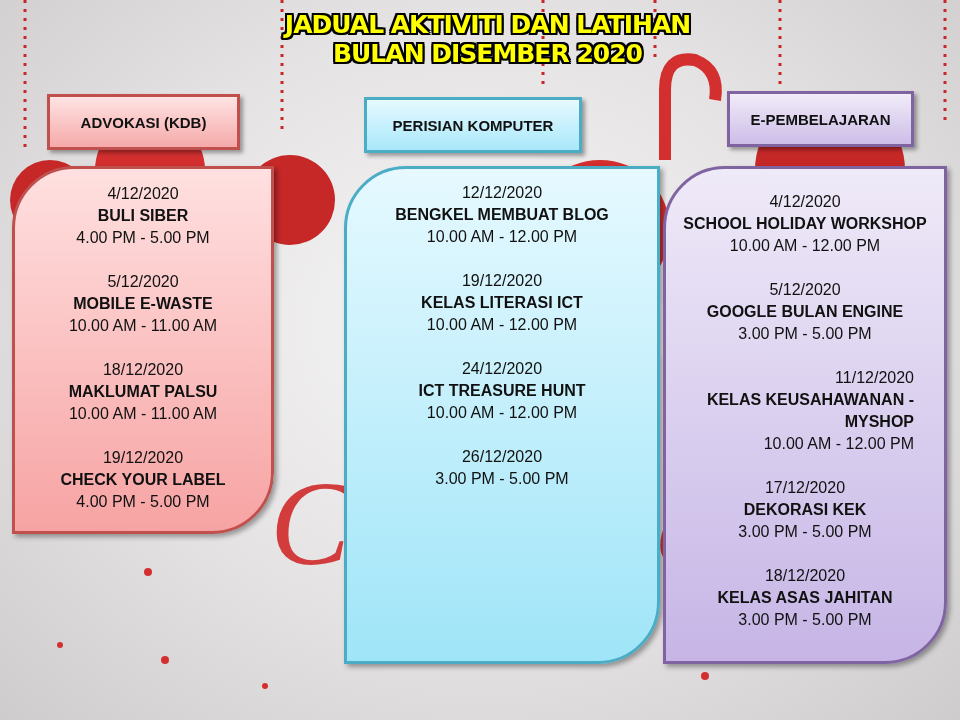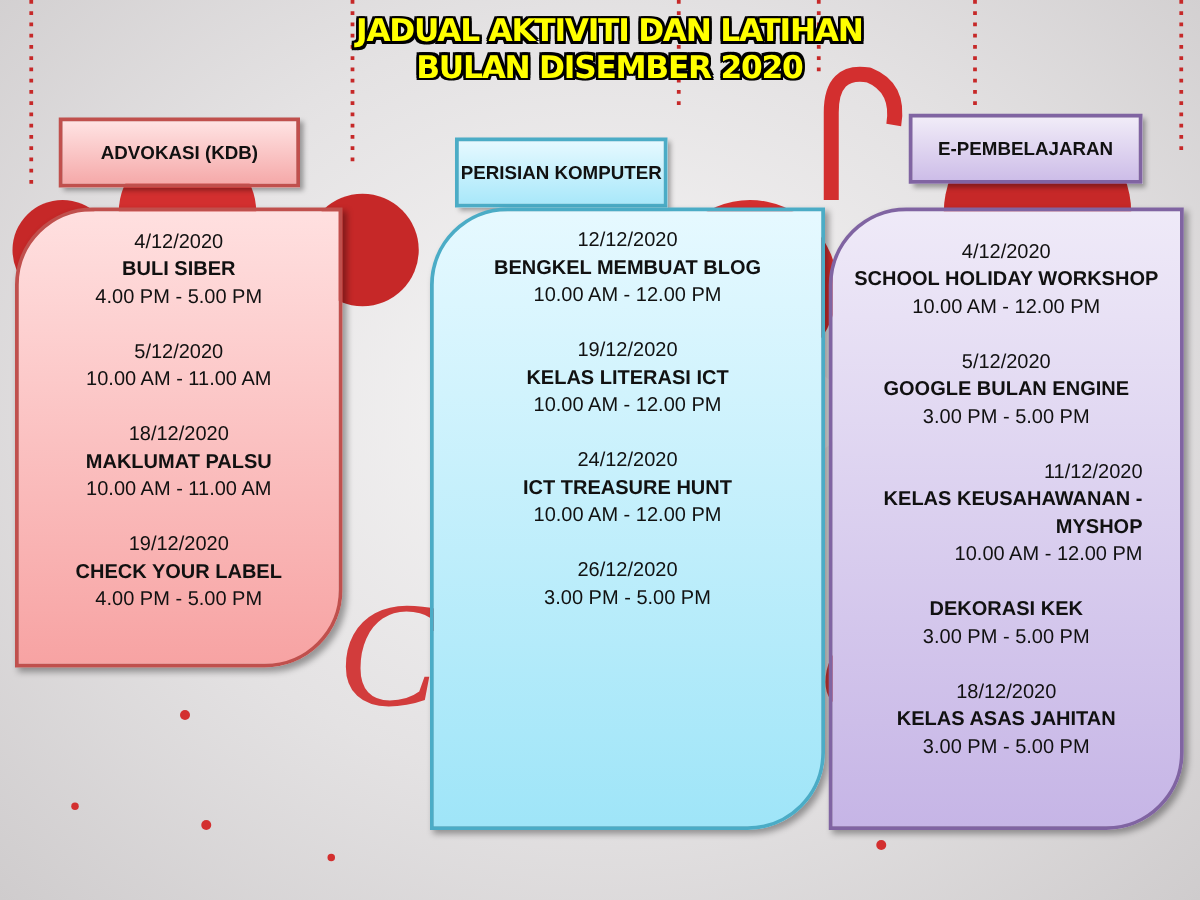--- a/index.html
+++ b/index.html
@@ -17,21 +17,21 @@
   .panel{position:absolute;box-sizing:border-box;text-align:center;color:#111;
     font-size:16px;line-height:22px;box-shadow:3px 3px 5px rgba(0,0,0,0.35);}
   .ev{margin-bottom:22px;}
   .ev .d,.ev .t{display:block;}
   .ev .n{display:block;font-weight:bold;}
   .red-h{left:47px;top:94px;width:193px;border:3px solid #c0504d;
     background:linear-gradient(#ffe3e3,#f5a9a9);}
   .red-p{left:12px;top:166px;width:262px;height:368px;border:3px solid #c0504d;
     border-radius:62px 0 62px 0;padding-top:14px;
     background:linear-gradient(#ffe0e0,#f7a3a3);}
-  .blue-h{left:364px;top:110px;width:170px;border:3px solid #4bacc6;
+  .blue-h{left:364px;top:97px;width:218px;border:3px solid #4bacc6;
     background:linear-gradient(#e6f9ff,#a9e8fa);}
   .blue-p{left:311px;top:166px;width:316px;height:498px;border:3px solid #4bacc6;
     border-radius:62px 0 62px 0;padding-top:13px;
     background:linear-gradient(#e6f9ff,#9fe5f8);margin-left:33px;}
   .purp-h{left:727px;top:91px;width:187px;border:3px solid #8064a2;
     background:linear-gradient(#f1ecf8,#cdbde8);}
   .purp-p{left:663px;top:166px;width:284px;height:498px;border:3px solid #8064a2;
     border-radius:62px 0 62px 0;padding-top:22px;
     background:linear-gradient(#efeaf8,#c6b5e6);}
   .script{position:absolute;left:270px;top:455px;font-family:"Liberation Serif",serif;
@@ -77,20 +77,21 @@
 
 <div class="hdr red-h">ADVOKASI (KDB)</div>
 <div class="panel red-p">
   <div class="ev">
     <span class="d">4/12/2020</span>
     <span class="n">BULI SIBER</span>
     <span class="t">4.00 PM - 5.00 PM</span>
   </div>
   <div class="ev">
     <span class="d">5/12/2020</span>
+    <span class="n">MOBILE E-WASTE</span>
     <span class="t">10.00 AM - 11.00 AM</span>
   </div>
   <div class="ev">
     <span class="d">18/12/2020</span>
     <span class="n">MAKLUMAT PALSU</span>
     <span class="t">10.00 AM - 11.00 AM</span>
   </div>
   <div class="ev">
     <span class="d">19/12/2020</span>
     <span class="n">CHECK YOUR LABEL</span>
@@ -132,20 +133,21 @@
     <span class="d">5/12/2020</span>
     <span class="n">GOOGLE BULAN ENGINE</span>
     <span class="t">3.00 PM - 5.00 PM</span>
   </div>
   <div class="ev" style="padding:0 30px;text-align:right;">
     <span class="d">11/12/2020</span>
     <span class="n">KELAS KEUSAHAWANAN - MYSHOP</span>
     <span class="t">10.00 AM - 12.00 PM</span>
   </div>
   <div class="ev">
+    <span class="d">17/12/2020</span>
     <span class="n">DEKORASI KEK</span>
     <span class="t">3.00 PM - 5.00 PM</span>
   </div>
   <div class="ev">
     <span class="d">18/12/2020</span>
     <span class="n">KELAS ASAS JAHITAN</span>
     <span class="t">3.00 PM - 5.00 PM</span>
   </div>
 </div>
 

